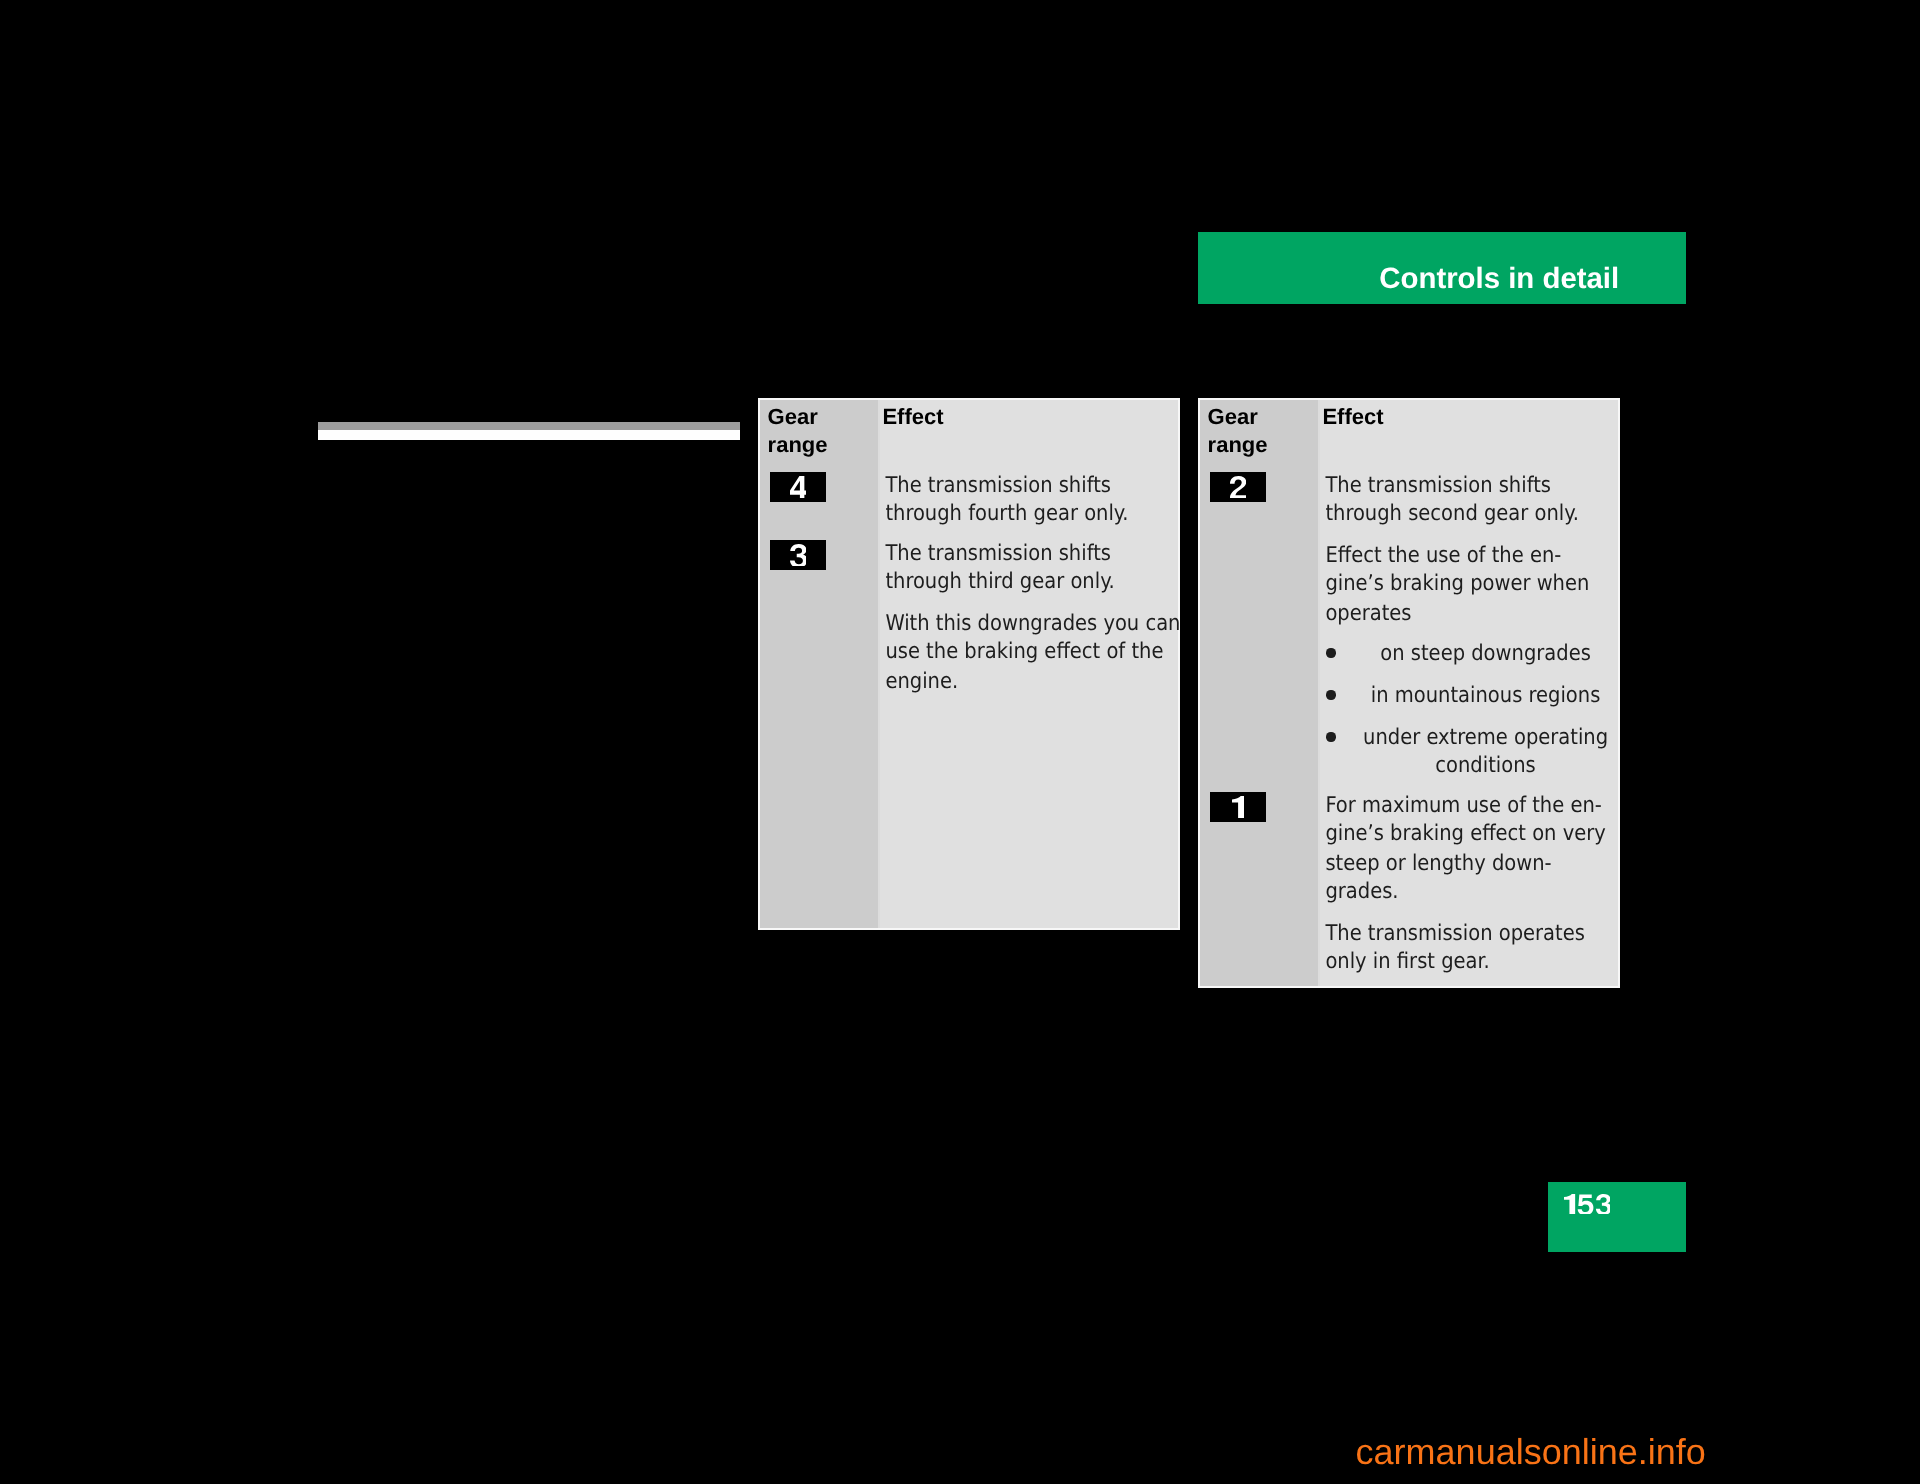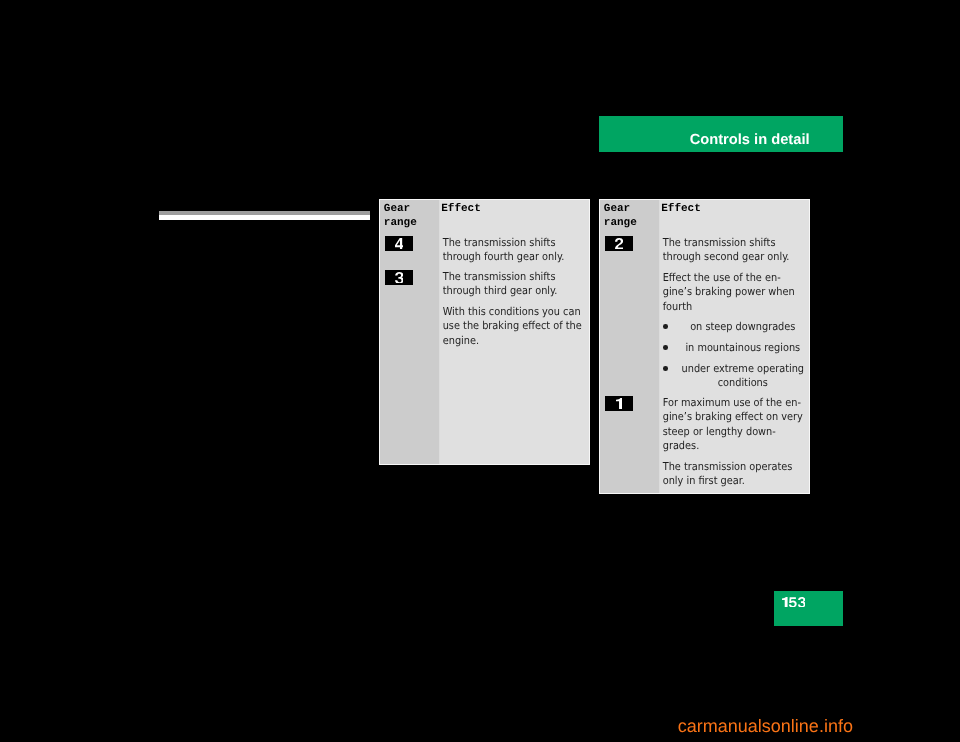--- a/index.html
+++ b/index.html
@@ -17,21 +17,21 @@
 
   .pagenum{position:absolute;left:774px;top:591px;width:68.8px;height:34.6px;background:#00a562;}
   .pagenum span{position:absolute;left:7.6px;top:5.6px;line-height:0;}
 
   .wm{position:absolute;left:677.8px;top:711.5px;color:#f97316;font-size:18px;
       font-family:"Liberation Sans",sans-serif;font-stretch:normal;line-height:28px;white-space:nowrap;}
 
   .tbl{position:absolute;background:#e0e0e0;border:1px solid #f7f7f7;box-sizing:border-box;}
   .gcol{position:absolute;left:0;top:0;width:59px;bottom:0;background:#ccc;border-right:1px solid #dcdcdc;}
   .hdr{position:absolute;font-weight:bold;font-size:11px;color:#000;line-height:14.2px;
-       font-family:Liberation Mono, monospace;font-stretch:normal;}
+       font-family:Liberation Sans, sans-serif;font-stretch:normal;}
   .cell{position:absolute;font-size:10.85px;color:#1d1d1d;line-height:14.2px;white-space:nowrap;}
   .cell p{margin:0 0 6.6px 0;}
   .cell p:last-child{margin-bottom:0;}
   .gbox{position:absolute;background:#000;}
   .gbox svg{position:absolute;top:2.0px;}
   .bullets{position:absolute;font-size:10.85px;color:#1d1d1d;line-height:14.2px;white-space:nowrap;text-align:center;}
   .bullets .bi{position:relative;margin-bottom:6.7px;padding-left:17.2px;}
   .bullets .bi:last-child{margin-bottom:0;}
   .bullets .dot{position:absolute;left:0.6px;top:4.1px;width:4.7px;height:4.7px;
                 border-radius:50%;background:#1d1d1d;}
@@ -66,39 +66,39 @@
 
     <div class="gbox" style="left:5.2px;top:69.6px;width:27.8px;height:15px;">
         <svg width="8.61" height="11.7" viewBox="0 0 73.60 100" style="left: 9.59px;">
           <g transform="translate(-1.15 0) scale(1.15 1)">
             <path fill="#ffffff" d="M33 102 C13 102 2 90 1 71 h17 c1 10 7 16 16 16 9 0 15-6 15-15 0-10-6-15-17-15 h-6 V42 h6 c9 0 14-5 14-13 0-8-5-13-13-13 -8 0-13 5-14 14 H2 C3 12 15 0 33 0 c18 0 29 10 29 25 0 10-5 17-13 20 10 3 16 11 16 23 0 20-13 34-32 34z"></path>
           </g>
         </svg>
       </div>
     <div class="cell" style="left:62.7px;top:70.2px;width:143px;">
         <p><span>The transmission shifts</span><br><span>through third gear only.</span></p>
-        <p><span>With this conditions you can</span><br><span>use the braking effect of the</span><br><span>engine.</span></p>
+        <p><span>With this downgrades you can</span><br><span>use the braking effect of the</span><br><span>engine.</span></p>
       </div>
   </div>
 
   <div class="tbl" style="left:599px;top:199px;width:210.5px;height:294.5px;">
     <div class="gcol"></div>
     <div class="hdr" style="left:3.8px;top:2px;width:50px;">Gear range</div>
     <div class="hdr" style="left:61.2px;top:2px;">Effect</div>
 
     <div class="gbox" style="left:5.2px;top:35.6px;width:27.8px;height:15px;">
         <svg width="8.14" height="11.7" viewBox="0 0 69.54 100" style="left: 9.83px;">
           <g transform="translate(-6.10 0) scale(1.22 1)">
             <path fill="#ffffff" d="M5 100 v-8 c0-18 12-30 26-41 9-7 15-13 15-23 0-8-5-13-12-13-9 0-13 7-13 18 H5 C5 14 15 0 35 0 c17 0 27 11 27 26 0 14-8 22-20 32 -9 7-16 14-18 24 h38 v18 z"></path>
           </g>
         </svg>
       </div>
     <div class="cell" style="left:62.7px;top:36.2px;width:143px;">
         <p><span>The transmission shifts</span><br><span>through second gear only.</span></p>
-        <p><span>Effect the use of the en-</span><br><span>gine’s braking power when</span><br><span>fourth</span></p>
+        <p><span>Effect the use of the en-</span><br><span>gine’s braking power when</span><br><span>operates</span></p>
       </div>
 
     <div class="bullets" style="left:62.7px;top:120.2px;width:143px;">
         <div class="bi"><span class="dot"></span><span><span>on steep downgrades</span></span></div>
         <div class="bi"><span class="dot"></span><span><span>in mountainous regions</span></span></div>
         <div class="bi"><span class="dot"></span><span><span>under extreme operating</span><br><span>conditions</span></span></div>
       </div>
 
     <div class="gbox" style="left:5.2px;top:195.6px;width:27.8px;height:15px;">
         <svg width="6.28" height="11.7" viewBox="0 0 53.65 100" style="left: 10.76px;">

